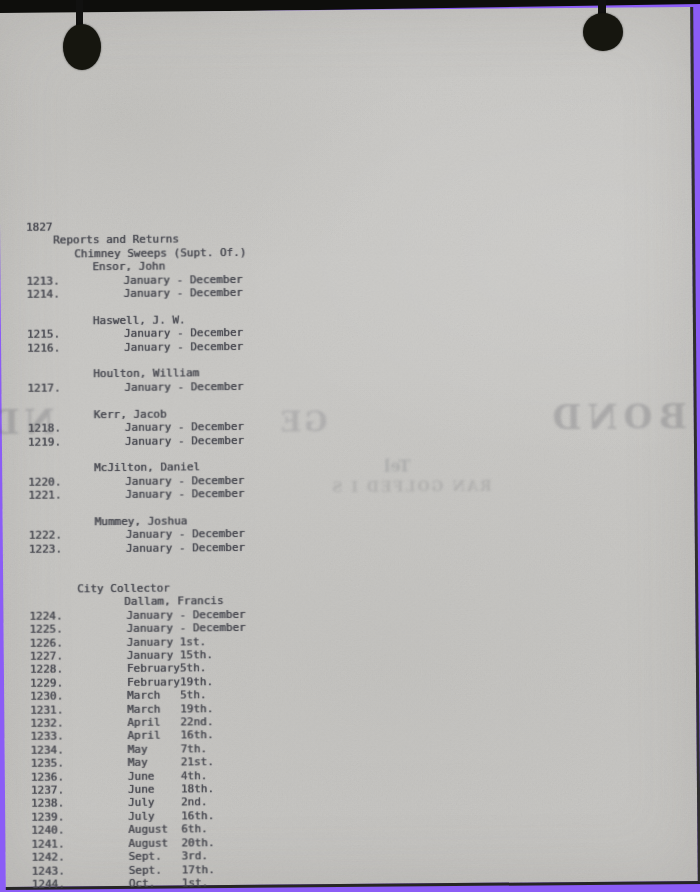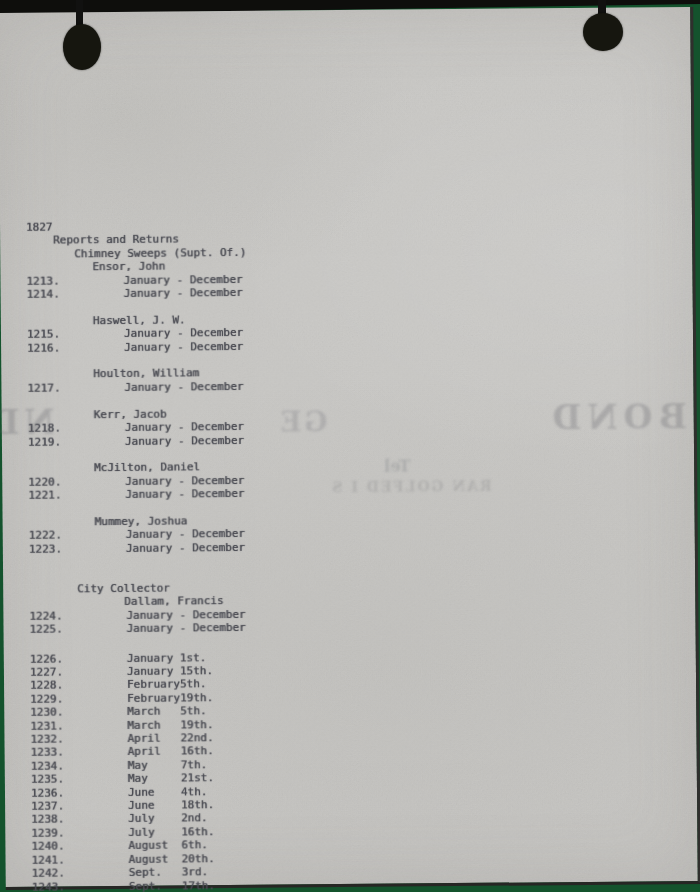--- a/index.html
+++ b/index.html
@@ -1,17 +1,17 @@
 <!DOCTYPE html>
 <html><head>
 <meta charset="utf-8">
 <style>
   html,body{margin:0;padding:0;background:#ffffff;}
   .stage{
-    position:relative;width:700px;height:892px;overflow:hidden;background:#14532d;
+    position:relative;width:700px;height:892px;overflow:hidden;background:#8b5cf6;
     font-family:"DejaVu Sans Mono","Liberation Mono",monospace;
   }
   
   .scan-top{
     position:absolute;left:0;top:0;width:700px;height:16px;background:#0e0e0c;
     clip-path:polygon(0 0,700px 0,700px 4px,0 15px);
   }
   
   .page{
     position:absolute;left:2px;top:10px;width:692px;height:874px;
@@ -32,21 +32,21 @@
     font-size:11px;line-height:13.42px;color:#4b4c53;white-space:pre;
     text-shadow:0 0 1px rgba(70,71,80,.8), .4px .4px .6px rgba(70,71,80,.35);
     filter:blur(.25px);
   }
   .line{height:13.42px;}
   .line.title{padding-left:27px;}
   .line.heading{padding-left:48px;}
   .line.name{padding-left:66px;}
   .line.name.deep{padding-left:95px;}
   .num{display:inline-block;width:97px;}
-  .month{display:inline-block;width:8ch;margin-top:16px;}
+  .month{display:inline-block;width:8ch;}
   .day{display:inline-block;width:5ch;text-align:left;}
   
   .bt{
     position:absolute;transform:scaleX(-1);
     font-family:"DejaVu Serif","Liberation Serif",serif;font-weight:bold;
     color:rgba(88,90,98,.26);filter:blur(1px);white-space:pre;
   }
   .bt1{left:-16px;top:390px;font-size:33px;letter-spacing:5px;}
   .bt2{left:276px;top:396px;font-size:27px;letter-spacing:3px;color:rgba(88,90,98,.20);}
   .bt3{left:545px;top:390px;font-size:33px;letter-spacing:6px;}

